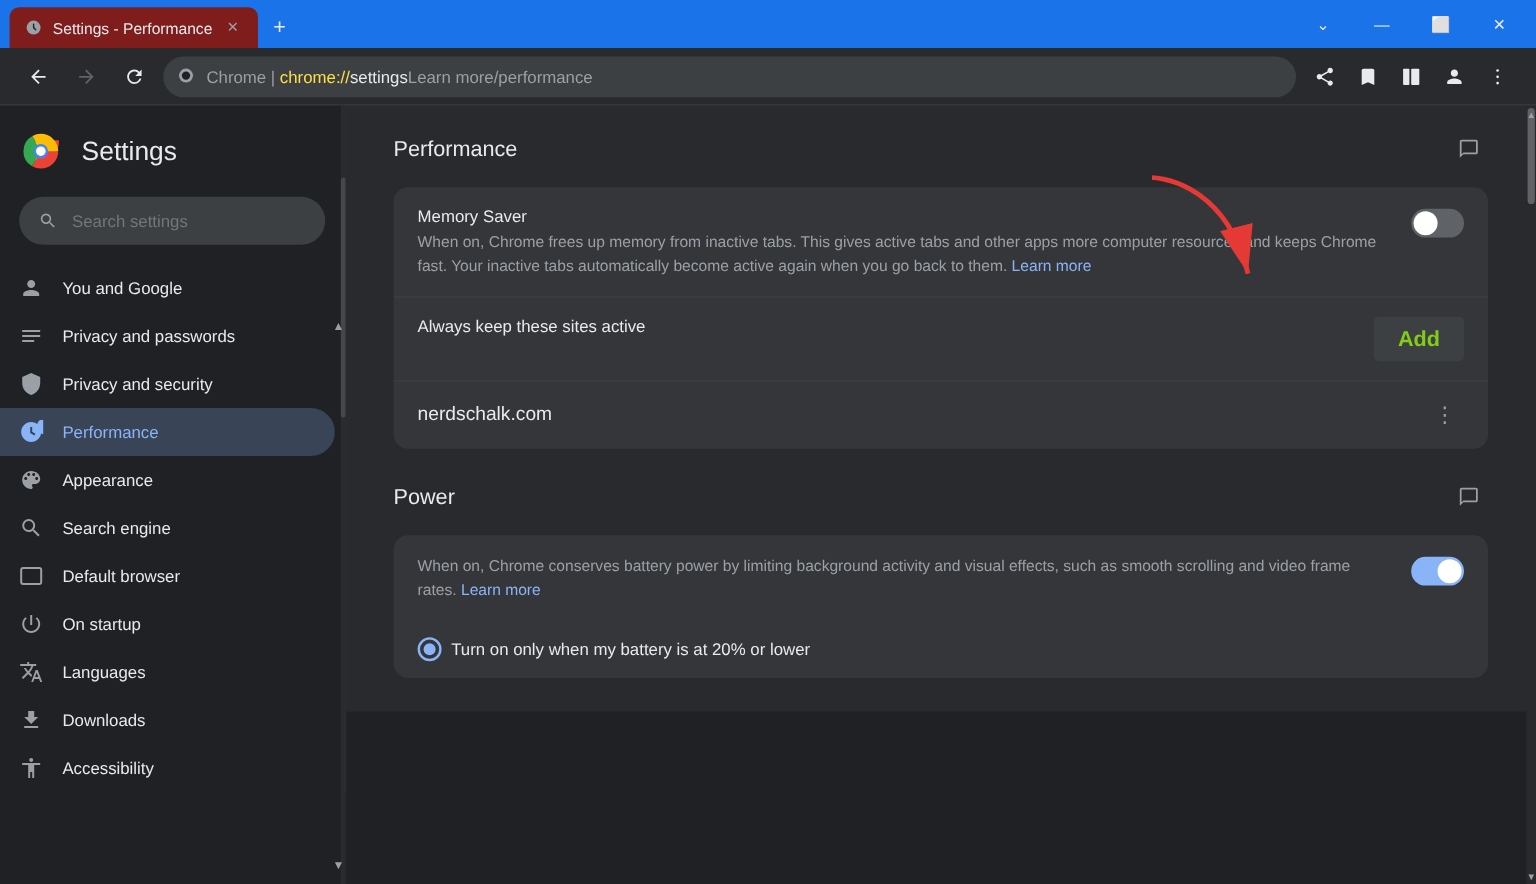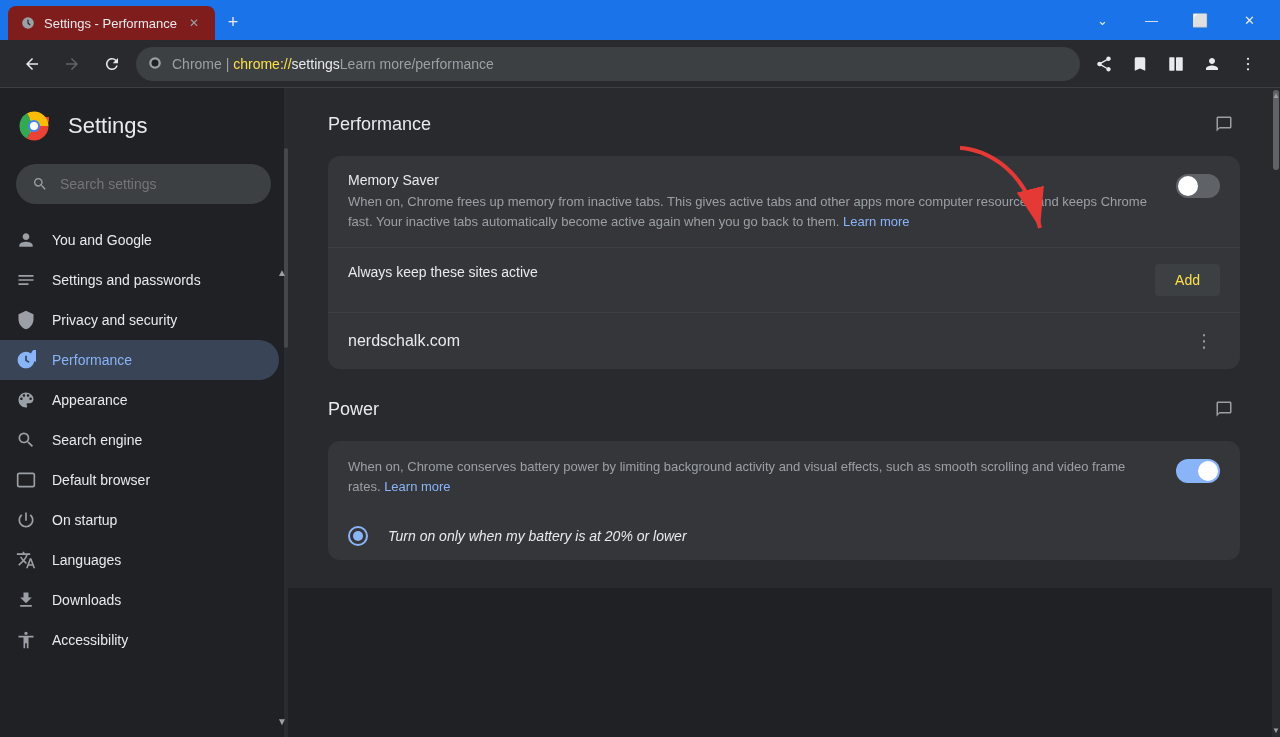--- a/index.html
+++ b/index.html
@@ -297,26 +297,26 @@
       height: 20px;
       border-radius: 50%;
       background: #fff;
       transition: left 0.2s;
     }
     .toggle.on::after { left: 22px; }
 
     
     .add-btn {
       background: #3c4043;
-      color: #fde047;
+      color: #84cc16;
       border: none;
       border-radius: 4px;
       padding: 8px 20px;
-      font-size: 14px;
-      font-weight: 400;
+      font-size: 18px;
+      font-weight: 700;
       cursor: pointer;
       white-space: nowrap;
       flex-shrink: 0;
     }
 
     
     .site-row {
       padding: 12px 20px;
       display: flex;
       align-items: center;
@@ -336,23 +336,22 @@
       font-size: 18px;
     }
 
     
     .power-section { margin-top: 24px; }
 
     
     .radio-row {
       display: flex;
       align-items: center;
-      gap: 20px;
+      gap: 8px;
       padding: 14px 20px;
-      font-style: italic;
     }
     .radio-btn {
       width: 20px;
       height: 20px;
       border-radius: 50%;
       border: 2px solid #8ab4f8;
       display: flex;
       align-items: center;
       justify-content: center;
       flex-shrink: 0;
@@ -537,21 +536,21 @@
         </div>
         <span>You and Google</span>
       </div>
 
       <div class="nav-item">
         <div class="nav-icon">
           <svg width="20" height="20" viewBox="0 0 24 24" fill="currentColor">
               <path d="M3 18h12v-2H3v2zm0-5h18v-2H3v2zm0-7v2h18V6H3z"></path>
             </svg>
         </div>
-        <span>Settings and passwords</span>
+        <span>Privacy and passwords</span>
       </div>
 
       <div class="nav-item">
         <div class="nav-icon">
           <svg width="20" height="20" viewBox="0 0 24 24" fill="currentColor">
               <path d="M12 1L3 5v6c0 5.55 3.84 10.74 9 12 5.16-1.26 9-6.45 9-12V5l-9-4z"></path>
             </svg>
         </div>
         <span>Privacy and security</span>
       </div>

